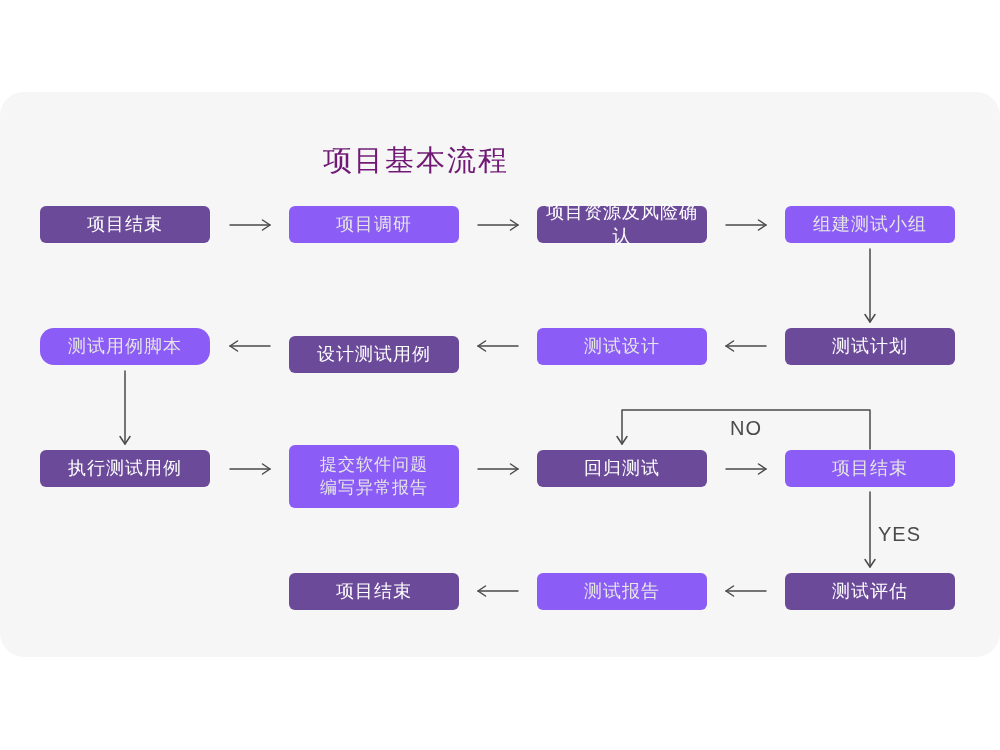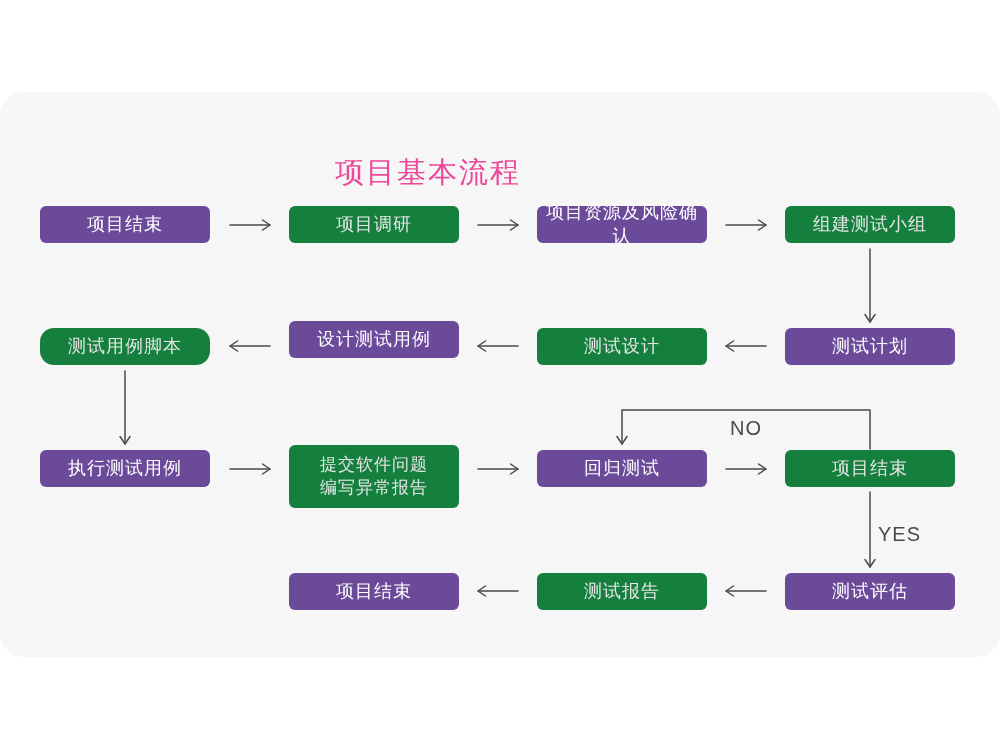--- a/index.html
+++ b/index.html
@@ -22,26 +22,26 @@
     width: 1000px;
     height: 565px;
     background: #f6f6f7;
     border-radius: 24px;
   }
   .title {
     position: absolute;
     left: 0;
     top: 141px;
     width: 832px;
-    margin: 12px;
+    margin: 0;
     text-align: center;
     font-size: 29px;
     font-weight: 500;
     letter-spacing: 2px;
-    color: #ec4899;
+    color: #701a75;
   }
   .node {
     position: absolute;
     width: 170px;
     height: 37px;
     border-radius: 6px;
     display: flex;
     align-items: center;
     justify-content: center;
     font-size: 18px;
@@ -49,21 +49,21 @@
     text-align: center;
     white-space: pre-line;
     line-height: 1.3;
     box-sizing: border-box;
   }
   .node.purple {
     background: #6b4a9a;
     color: #ffffff;
   }
   .node.gray {
-    background: #15803d;
+    background: #8b5cf6;
     color: #e5e5e5;
   }
   .node.tall {
     height: 63px;
     font-size: 17px;
   }
   .arrows {
     position: absolute;
     left: 0;
     top: 0;
@@ -103,21 +103,21 @@
   <div class="panel"></div>
 
   <h1 class="title">项目基本流程</h1>
 
   <div class="node purple" style="left:40px;  top:206px;">项目结束</div>
   <div class="node gray" style="left:289px; top:206px;">项目调研</div>
   <div class="node purple" style="left:537px; top:206px;">项目资源及风险确认</div>
   <div class="node gray" style="left:785px; top:206px;">组建测试小组</div>
 
   <div class="node gray" style="left:40px;  top:328px;border-radius:14px;">测试用例脚本</div>
-  <div class="node purple" style="left:289px; top:321px;">设计测试用例</div>
+  <div class="node purple" style="left:289px; top:336px;">设计测试用例</div>
   <div class="node gray" style="left:537px; top:328px;">测试设计</div>
   <div class="node purple" style="left:785px; top:328px;">测试计划</div>
 
   <div class="node purple" style="left:40px;  top:450px;">执行测试用例</div>
   <div class="node gray tall" style="left:289px; top:445px;">提交软件问题
 编写异常报告</div>
   <div class="node purple" style="left:537px; top:450px;">回归测试</div>
   <div class="node gray" style="left:785px; top:450px;">项目结束</div>
 
   <div class="node purple" style="left:289px; top:573px;">项目结束</div>

